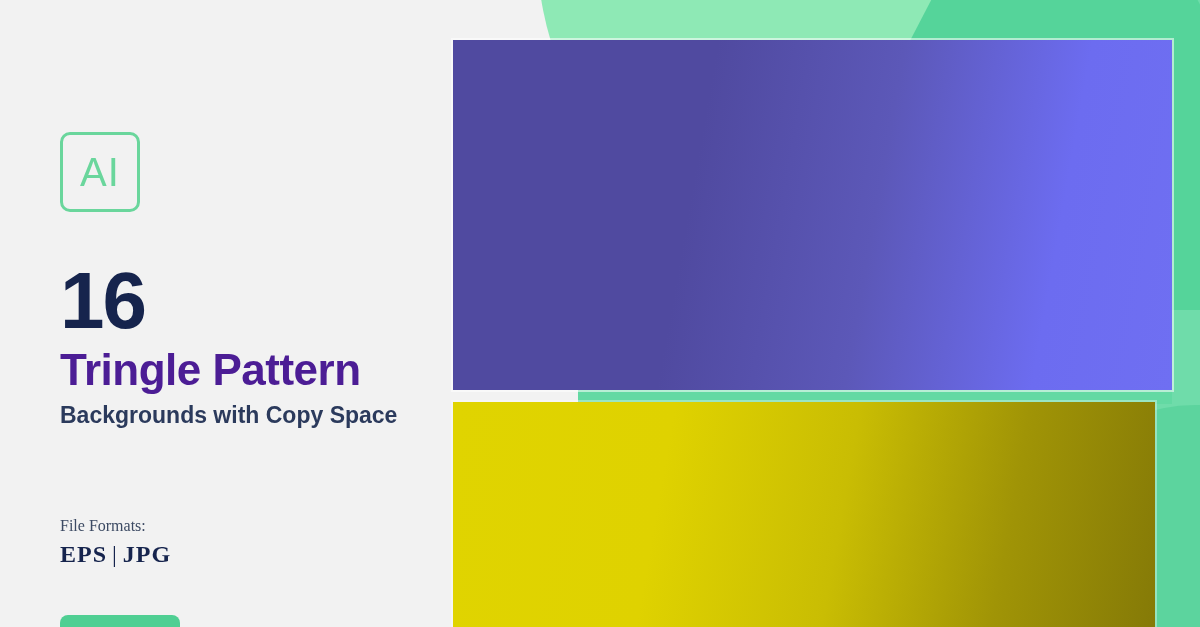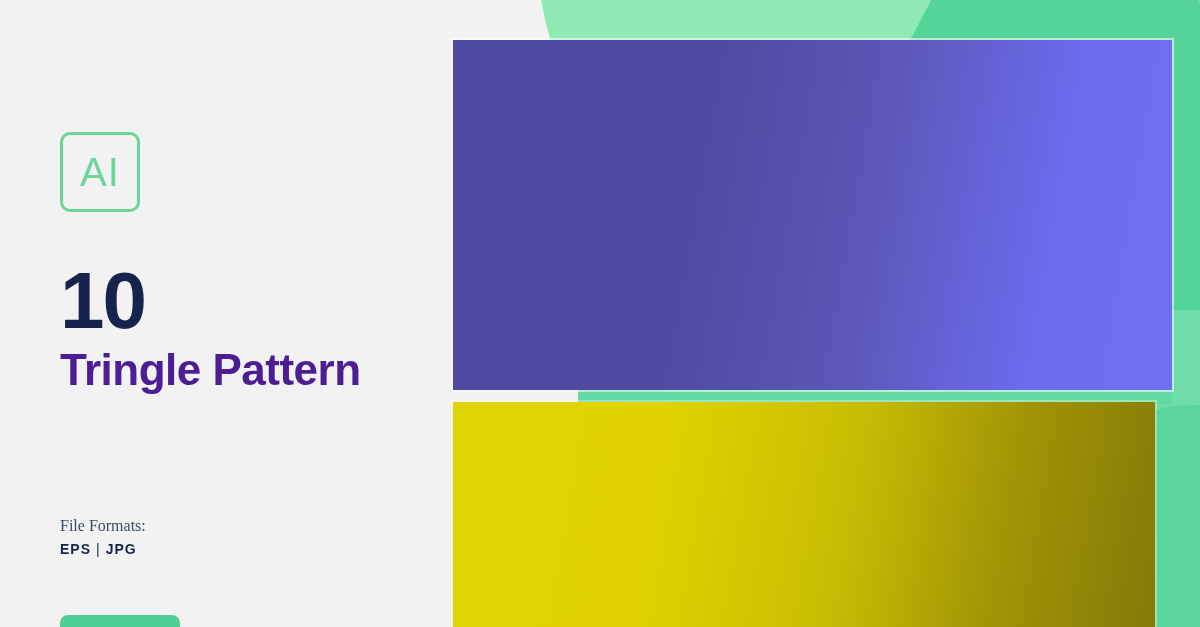--- a/index.html
+++ b/index.html
@@ -112,24 +112,25 @@
     position:absolute;
     left:60px; top:517px;
     font-size:16px;
     color:#3c4a63;
     font-weight:400;
     font-family:Liberation Serif, serif;
   }
   .formats-value {
     position:absolute;
     left:60px; top:541px;
-    font-size:14px;
+    font-size:24px;
     font-weight:bold;
     color:#16244d;
     letter-spacing:1px;
+    font-family:Liberation Serif, serif;
   }
   .formats-value .sep { font-weight:400; padding:0 5px; }
   .cta-button {
     position:absolute;
     left:60px; top:615px;
     width:120px; height:36px;
     background:#4fcf93;
     border-radius:8px;
     border:none;
     color:#ffffff;
@@ -268,24 +269,25 @@
       </g>
     </svg>
   </div>
 
   <div class="info-col">
 
     <div class="ai-badge">
       <span class="ai-badge-text">AI</span>
     </div>
 
-    <div class="headline-count">10</div>
+    <div class="headline-count">16</div>
 
     <div class="headline-main">Tringle Pattern</div>
 
+    <div class="headline-sub">Backgrounds with Copy Space</div>
 
     <div class="formats-label">File Formats:</div>
 
     <div class="formats-value">
       <span>EPS</span><span class="sep">|</span><span>JPG</span>
     </div>
 
     <button class="cta-button">Download</button>
   </div>
 

